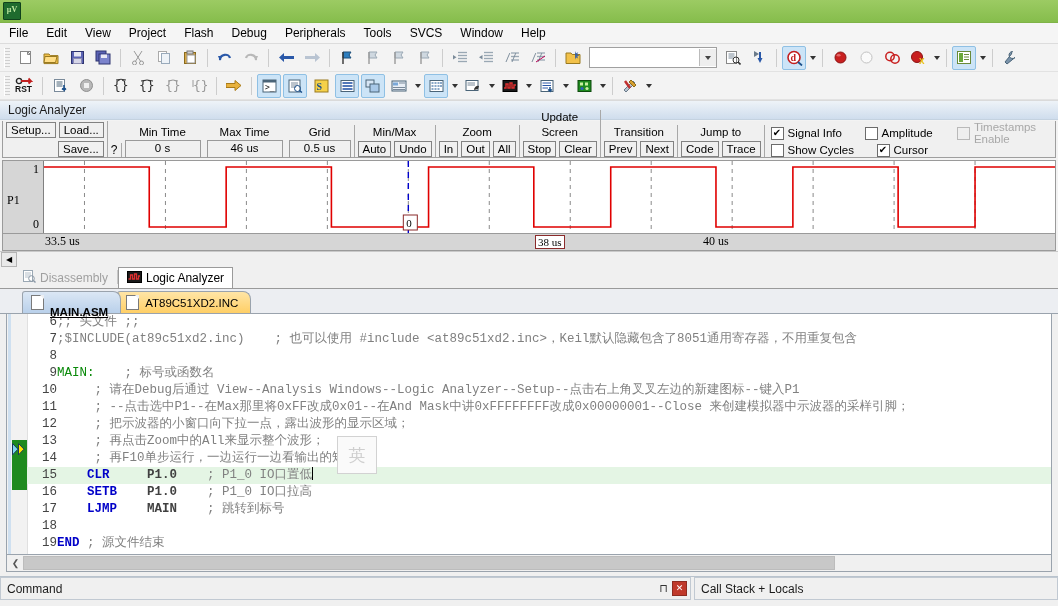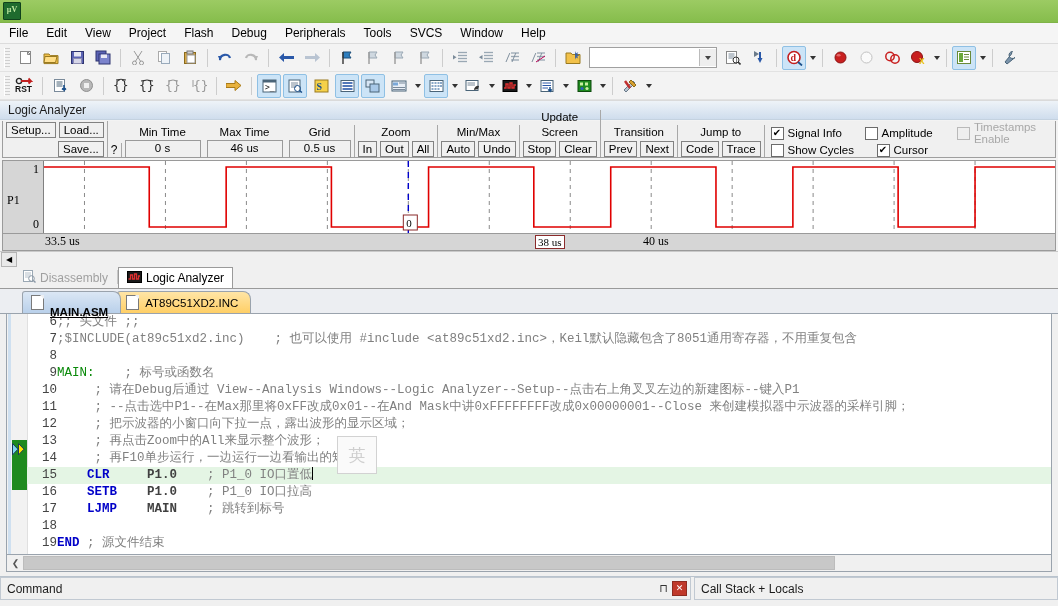--- a/index.html
+++ b/index.html
@@ -665,32 +665,32 @@
           </div>
       </div>
       <div class="cgroup">
         <div class="clabel">Grid</div>
         <div class="grow">
             <div class="cfield" style="min-width:52px;">0.5 us</div>
           </div>
       </div>
 
       <div class="cgroup">
+        <div class="clabel">Min/Max</div>
+        <div class="grow">
+          <button class="cbtn">Auto</button>
+          <button class="cbtn">Undo</button>
+        </div>
+      </div>
+      <div class="cgroup">
         <div class="clabel">Zoom</div>
         <div class="grow">
           <button class="cbtn">In</button>
           <button class="cbtn">Out</button>
           <button class="cbtn">All</button>
-        </div>
-      </div>
-      <div class="cgroup">
-        <div class="clabel">Min/Max</div>
-        <div class="grow">
-          <button class="cbtn">Auto</button>
-          <button class="cbtn">Undo</button>
         </div>
       </div>
       <div class="cgroup">
         <div class="clabel">Update Screen</div>
         <div class="grow">
           <button class="cbtn">Stop</button>
           <button class="cbtn">Clear</button>
         </div>
       </div>
       <div class="cgroup">
@@ -759,21 +759,21 @@
               <line x1="931.0400000000001" y1="0" x2="931.0400000000001" y2="72" stroke="#8a8a8a" stroke-width="1" stroke-dasharray="4,4"></line>
               <path d="M0 6 L105.24799999999978 6 L105.24799999999978 66 L182.16 66 L182.16 6 L287.40799999999973 6 L287.40799999999973 66 L364.32 66 L364.32 66 L384.56 66 L384.56 6 L489.80799999999977 6 L489.80799999999977 66 L566.72 66 L566.72 6 L671.9679999999998 6 L671.9679999999998 66 L748.88 66 L748.88 6 L854.1279999999997 6 L854.1279999999997 66 L931.0400000000001 66 L931.0400000000001 6 L1012 6 L1012 6 L1012 6" fill="none" stroke="#e00000" stroke-width="1.6"></path>
               <line x1="364.32" y1="0" x2="364.32" y2="72" stroke="#0000cc" stroke-width="1.4" stroke-dasharray="6,5"></line>
               <rect x="359.32" y="54" width="14" height="15" fill="#ffffff" stroke="#8a2b2b"></rect>
               <text x="362.32" y="65.5" font-size="11" font-family="&quot;Liberation Serif&quot;, serif" fill="#000">0</text>
             </svg>
         </div>
       </div>
       <div class="timebar">
         <span class="tlab" style="left:42px;">33.5 us</span>
-        <span class="tlab" style="left:640px;">40 us</span>
+        <span class="tlab" style="left:700px;">40 us</span>
         <span class="cursor-box" style="left:532px;top:1px;">38 us</span>
       </div>
     </div>
     <div class="hscroll">
       <div class="arr">◀</div>
     </div>
   </div>
 
   <div class="wtabs">
     <div class="wtab inactive">

